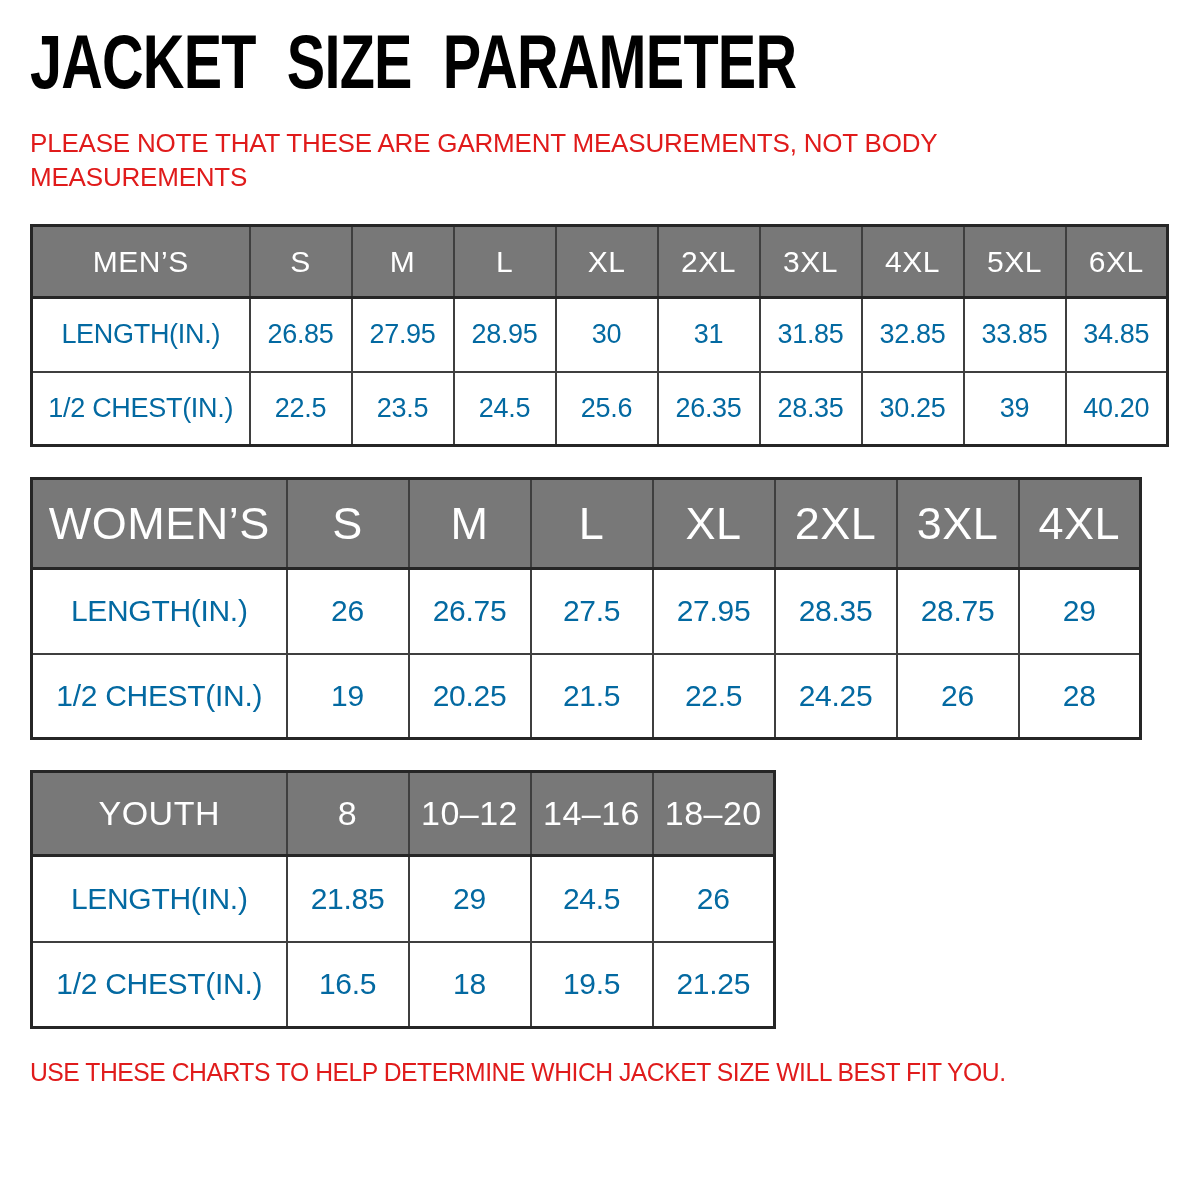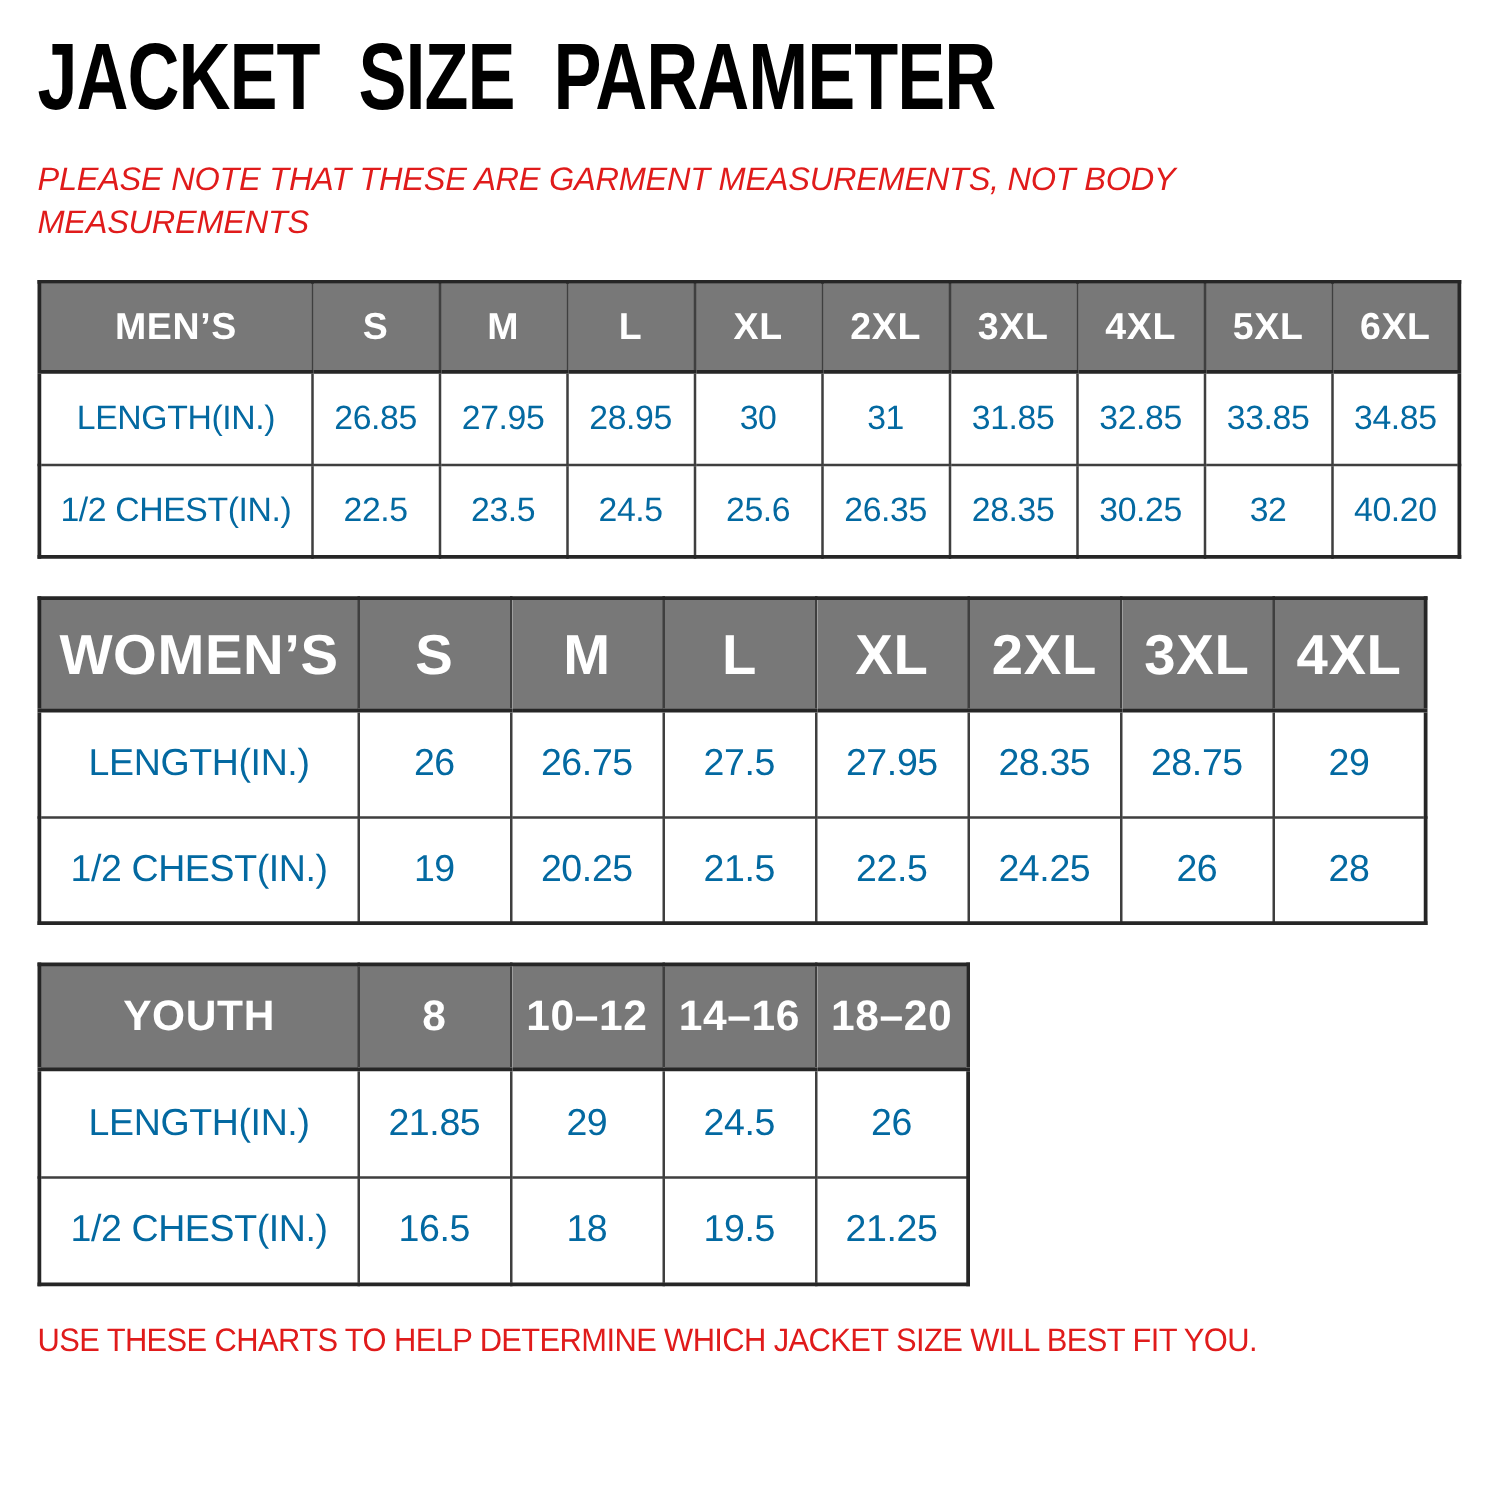--- a/index.html
+++ b/index.html
@@ -22,35 +22,34 @@
     letter-spacing:-1px;word-spacing:20px;white-space:nowrap;
     transform:scaleX(0.80) scaleY(1.05);transform-origin:left top;
     color:#000;
   }
 
   .note{
     margin:34px 0 0 0;max-width:950px;
     color:var(--red);
     font-size:26px;line-height:34px;font-weight:400;
     letter-spacing:-0.2px;
-    font-style:italic;
   }
 
   table.size-table{
     border-collapse:collapse;table-layout:fixed;
     border:3px solid var(--border-dark);
     margin:30px 0 0 0;
   }
   .size-table th,.size-table td{
     border:2px solid var(--border-inner);
     text-align:center;vertical-align:middle;padding:0;
     overflow:hidden;
   }
   .size-table thead th{
-    background:var(--hdr-gray);color:#fff;font-weight:bold;
+    background:var(--hdr-gray);color:#fff;font-weight:normal;
     border-bottom:3px solid var(--border-dark);
     letter-spacing:0.5px;
   }
   .size-table td{color:#0369a1;letter-spacing:-0.3px;}
 
   
   .mens col.label-col{width:218px;}
   .mens col.size-col{width:102px;}
   .mens thead tr{height:72px;}
   .mens tbody tr{height:74px;}
@@ -137,21 +136,21 @@
       </tr>
       <tr>
         <td>1/2 CHEST(IN.)</td>
         <td>22.5</td>
         <td>23.5</td>
         <td>24.5</td>
         <td>25.6</td>
         <td>26.35</td>
         <td>28.35</td>
         <td>30.25</td>
-        <td>32</td>
+        <td>39</td>
         <td>40.20</td>
       </tr>
     </tbody>
   </table>
 
   <table class="size-table womens">
     <colgroup>
       <col class="label-col">
       <col class="size-col">
         <col class="size-col">

